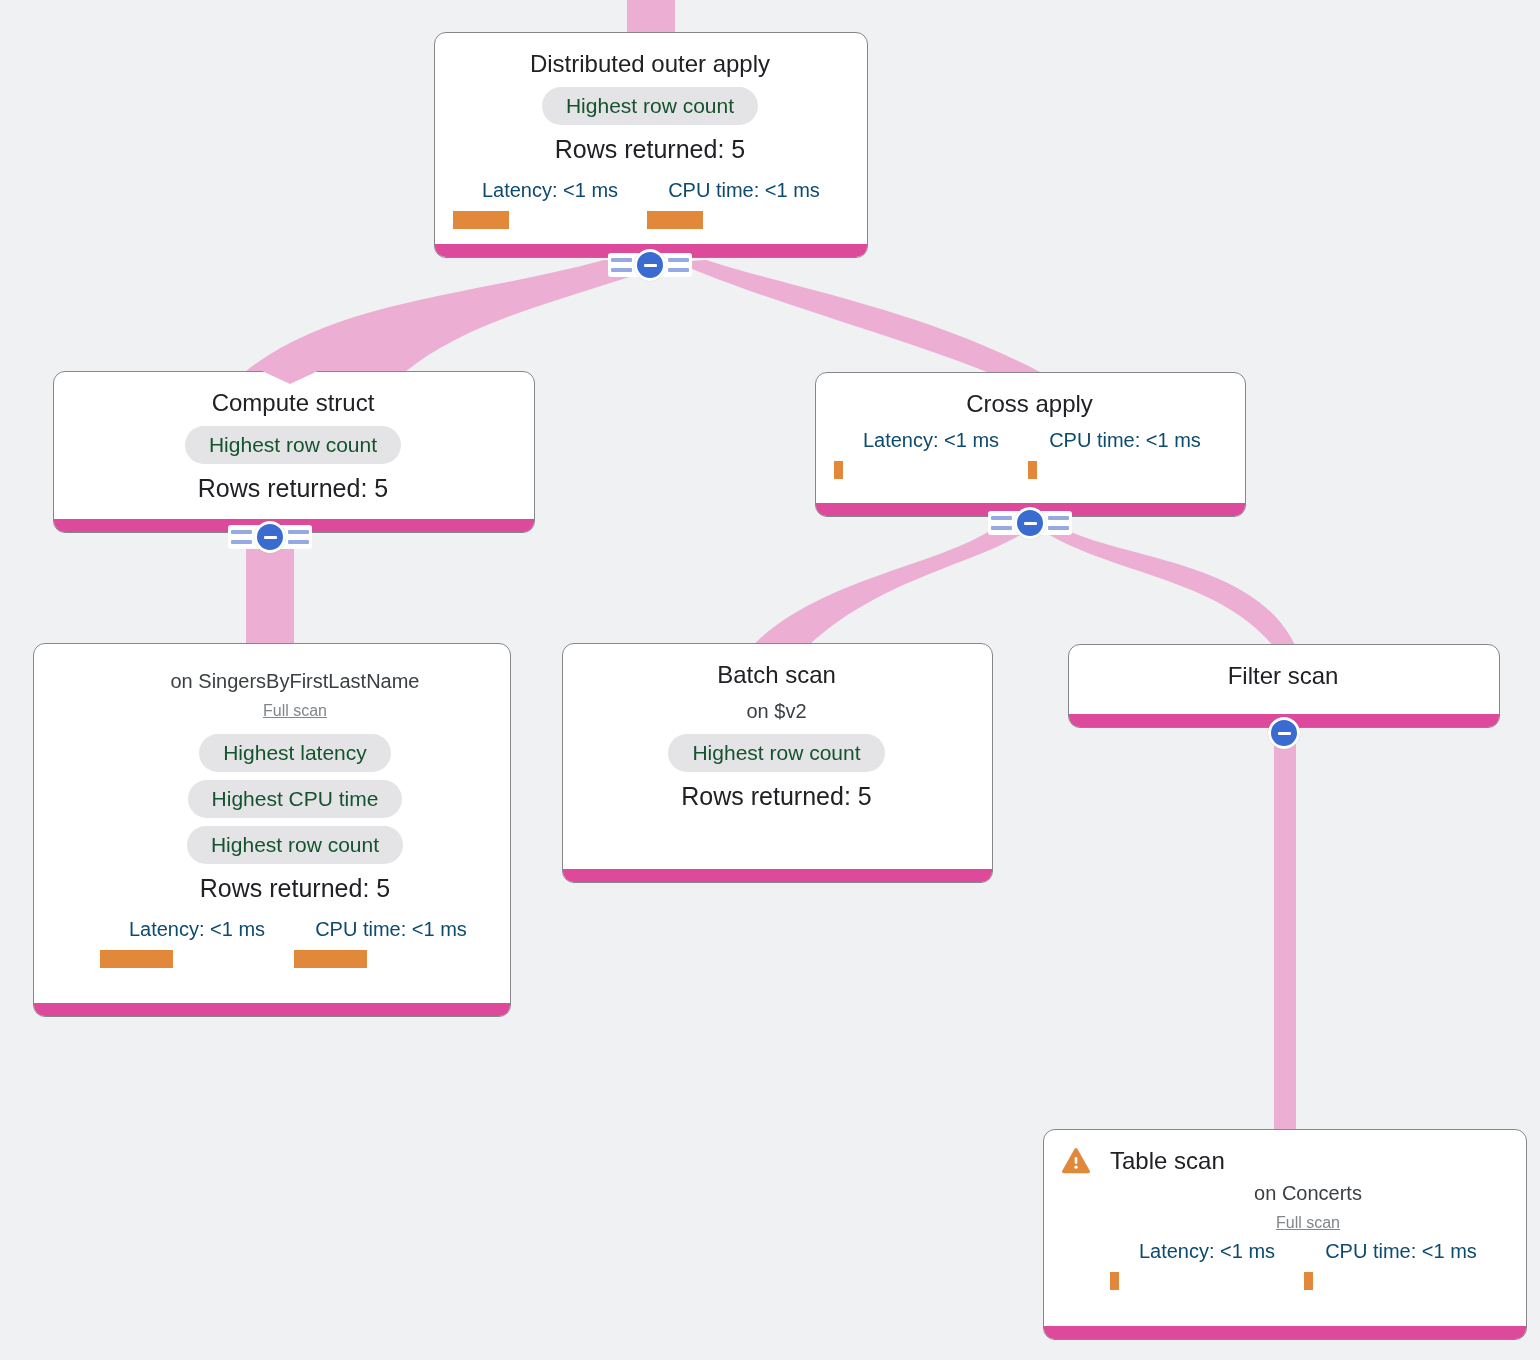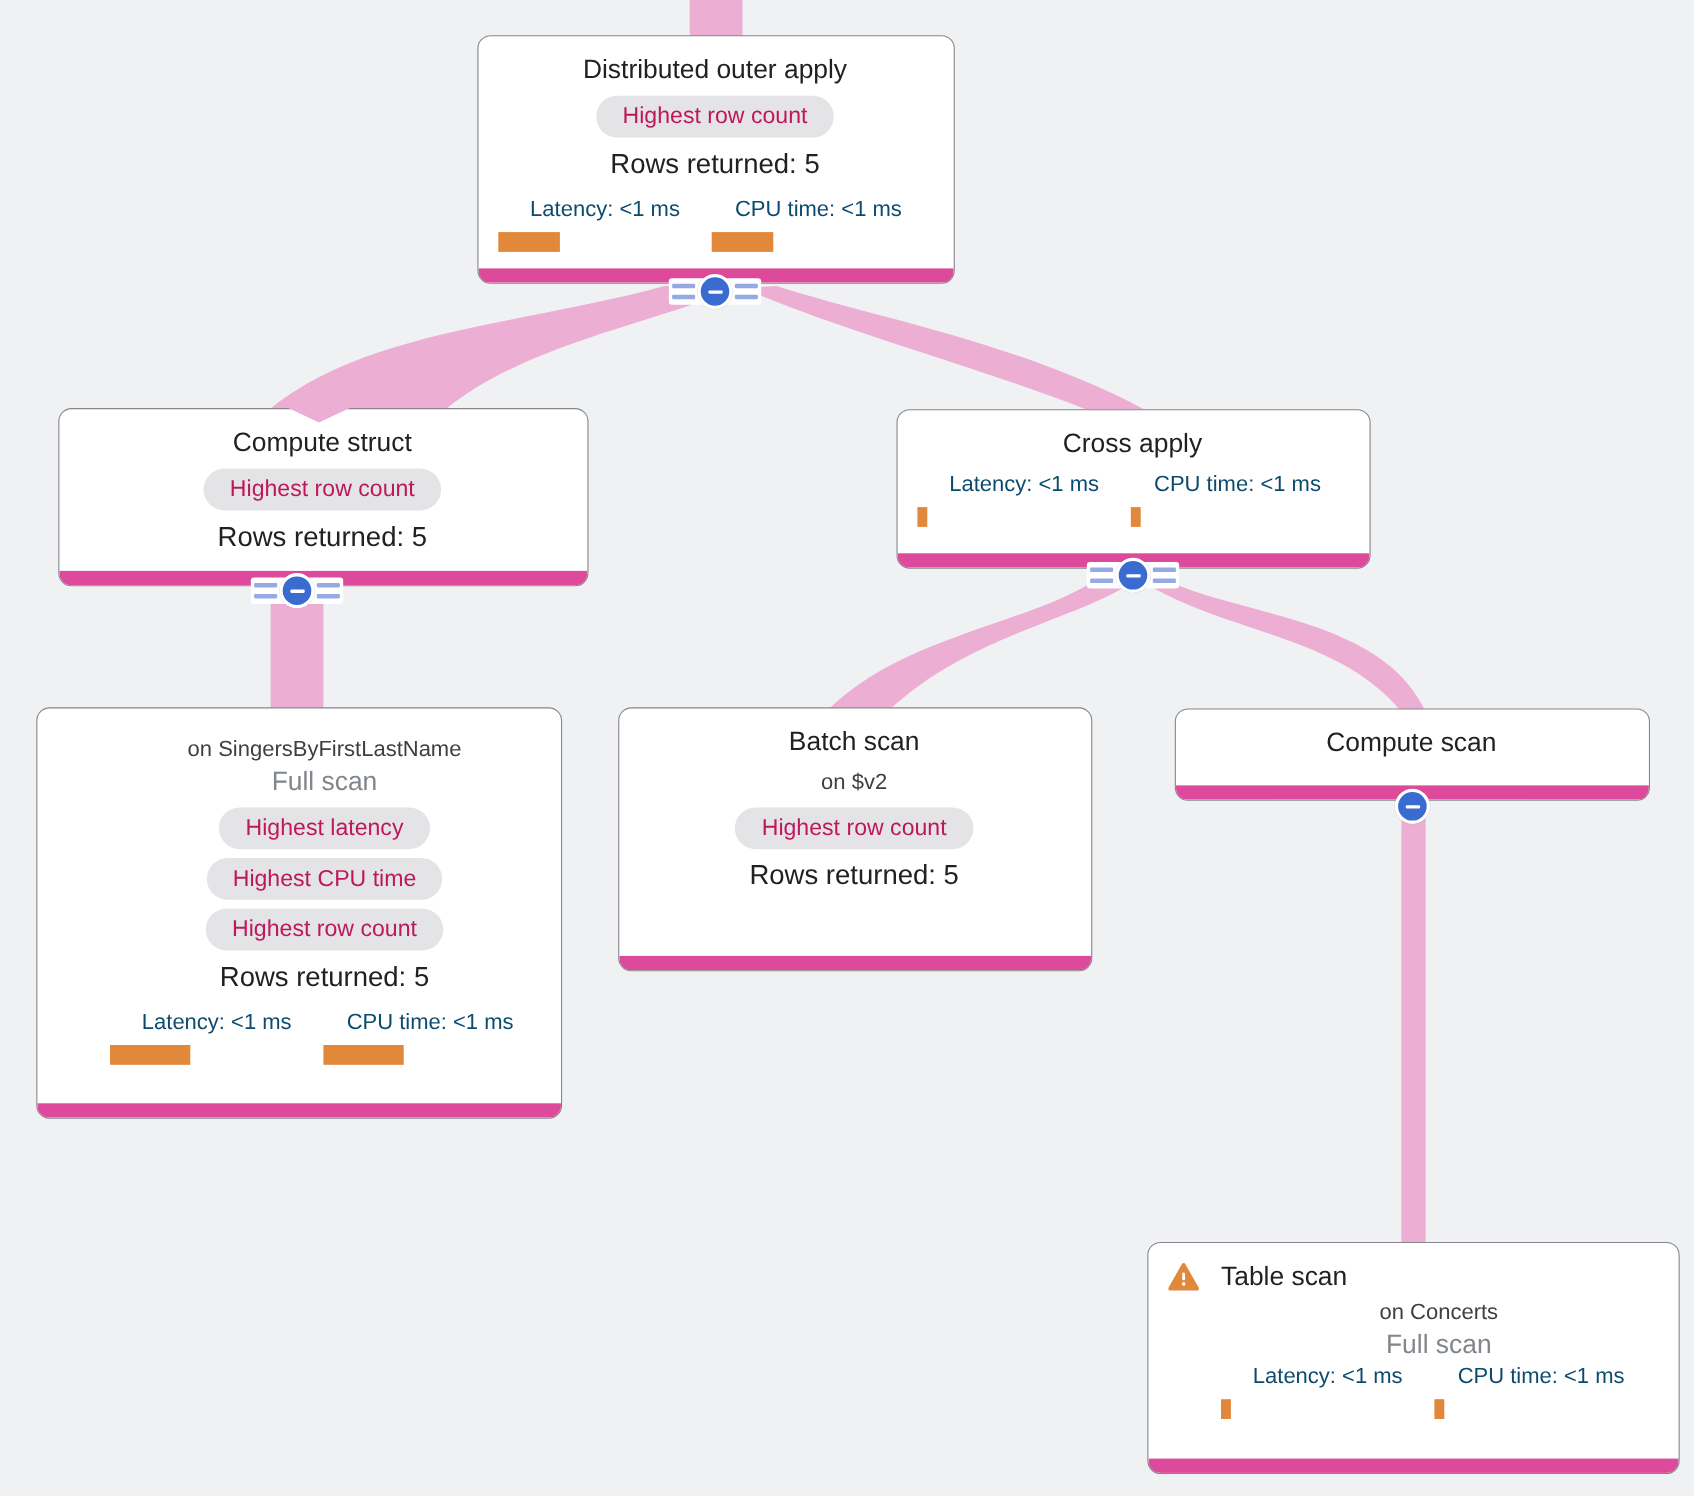--- a/index.html
+++ b/index.html
@@ -14,23 +14,23 @@
   .card{
     position:absolute;box-sizing:border-box;z-index:1;
     background:#ffffff;border:1.5px solid #85878b;border-radius:12px;
     overflow:hidden;padding:16px 20px 0 18px;text-align:center;
   }
   .bottom-bar{
     position:absolute;left:0;right:0;bottom:0;height:13px;background:#dd4a9b;
   }
   .node-title{font-size:24px;font-weight:500;color:#202124;line-height:30px;}
   .subtitle{font-size:20px;color:#3c4043;line-height:30px;margin-top:6px;}
-  .muted{font-size:24px;color:#80868b;line-height:30px;}
+  .muted{font-size:16px;color:#80868b;line-height:30px;text-decoration:underline;}
   .badge{
-    display:inline-block;background:#e4e4e6;color:#be185d;
+    display:inline-block;background:#e4e4e6;color:#14532d;
     font-size:21px;line-height:26px;padding:6px 24px;border-radius:20px;
     margin-top:8px;
   }
   .plain-row{font-size:25px;line-height:28px;margin-top:10px;color:#202124;}
   .metrics{display:flex;margin-top:14px;}
   .metric{width:194px;}
   .metric-label{font-size:20px;line-height:26px;color:#0c4a6e;white-space:nowrap;}
   .bar{background:#e2883b;margin-top:8px;}
   .bar-wide{width:56px;height:18px;}
   .bar-wider{width:73px;height:18px;}
@@ -139,21 +139,21 @@
 
 <div class="card" style="left:562px;top:643px;width:431px;height:240px;">
   <div class="node-title">Batch scan</div>
   <div class="subtitle">on $v2</div>
   <div><span class="badge">Highest row count</span></div>
   <div class="plain-row">Rows returned: 5</div>
   <div class="bottom-bar"></div>
 </div>
 
 <div class="card" style="left:1068px;top:644px;width:432px;height:84px;">
-  <div class="node-title">Compute scan</div>
+  <div class="node-title">Filter scan</div>
   <div class="bottom-bar"></div>
 </div>
 
 <div class="card" style="left:1043px;top:1129px;width:484px;height:211px;">
   <div class="head-row">
     <svg class="warn" viewBox="0 0 24 22">
       <path d="M12 1.5 L22.5 20 H1.5 Z" fill="#e2883b" stroke="#e2883b" stroke-width="3" stroke-linejoin="round"></path>
       <rect x="10.9" y="7.5" width="2.2" height="6" rx="1.1" fill="#ffffff"></rect>
       <circle cx="12" cy="16.3" r="1.4" fill="#ffffff"></circle>
     </svg>

